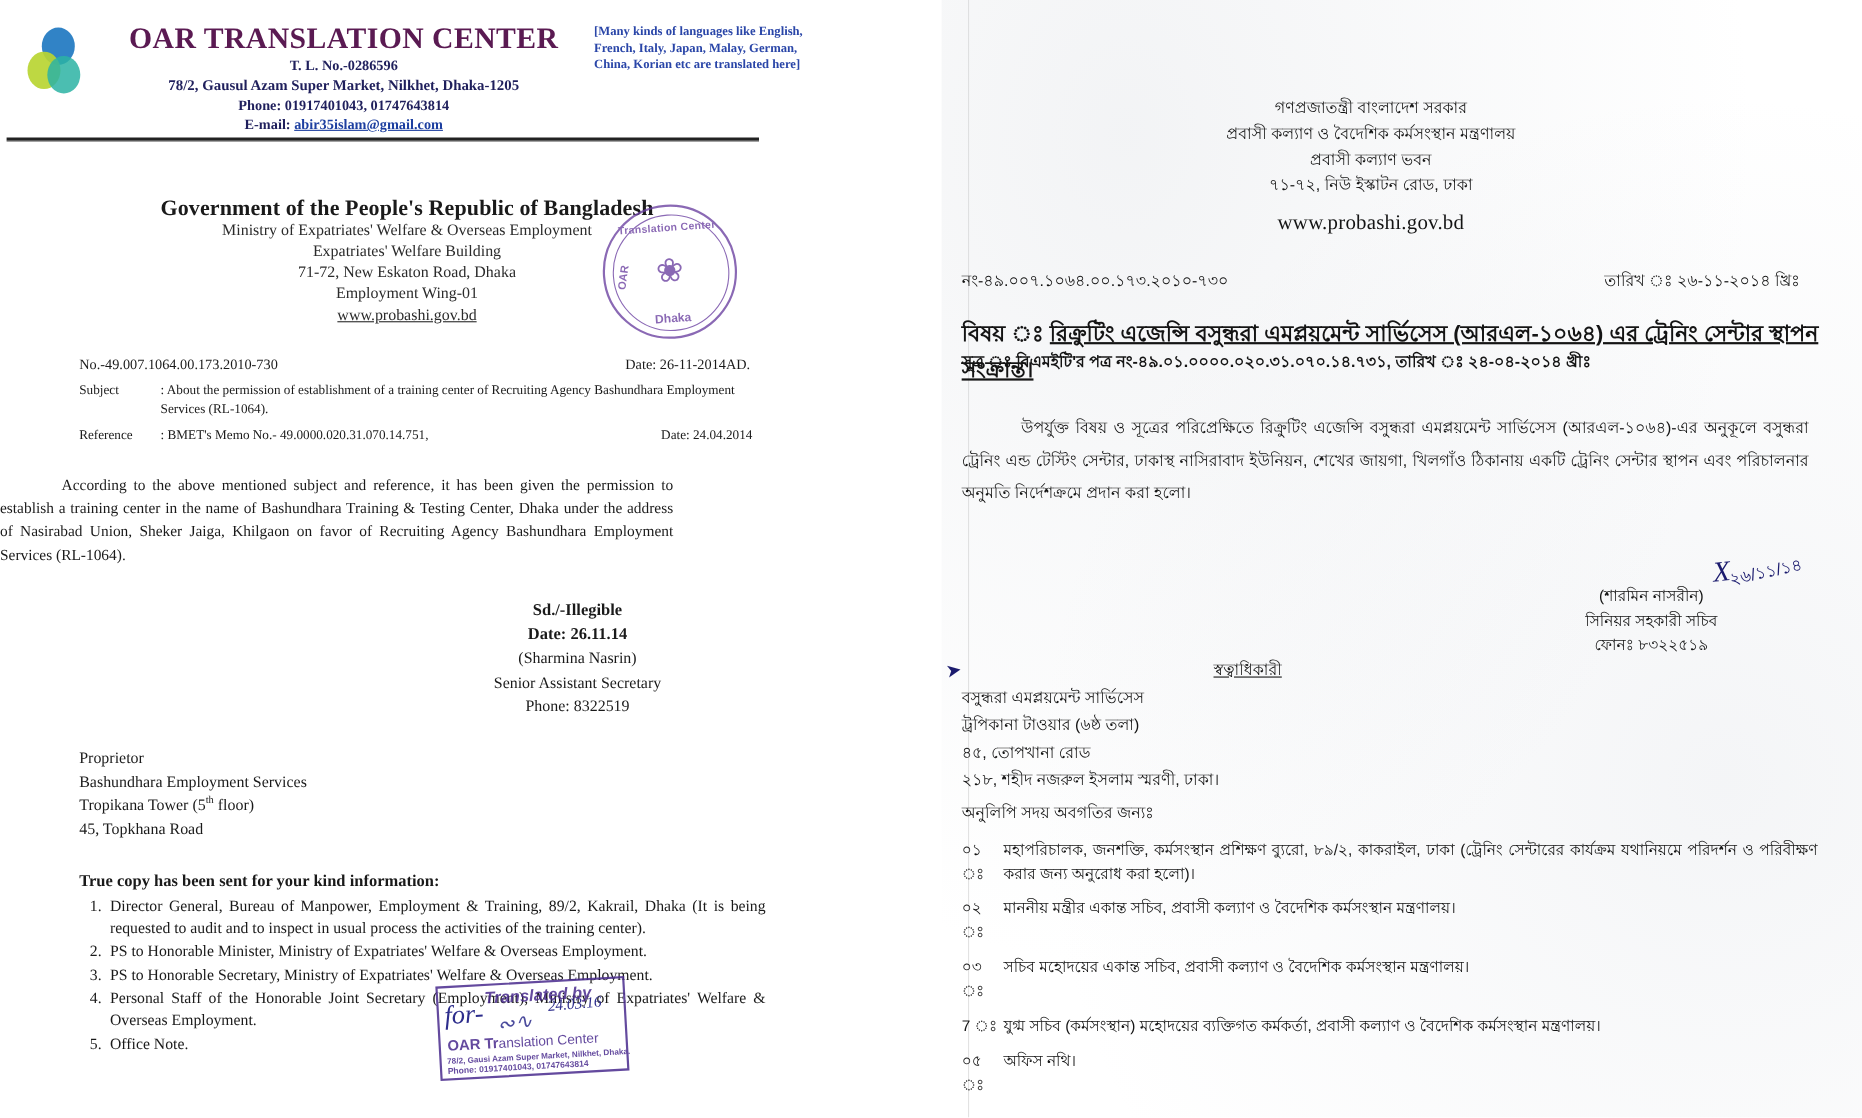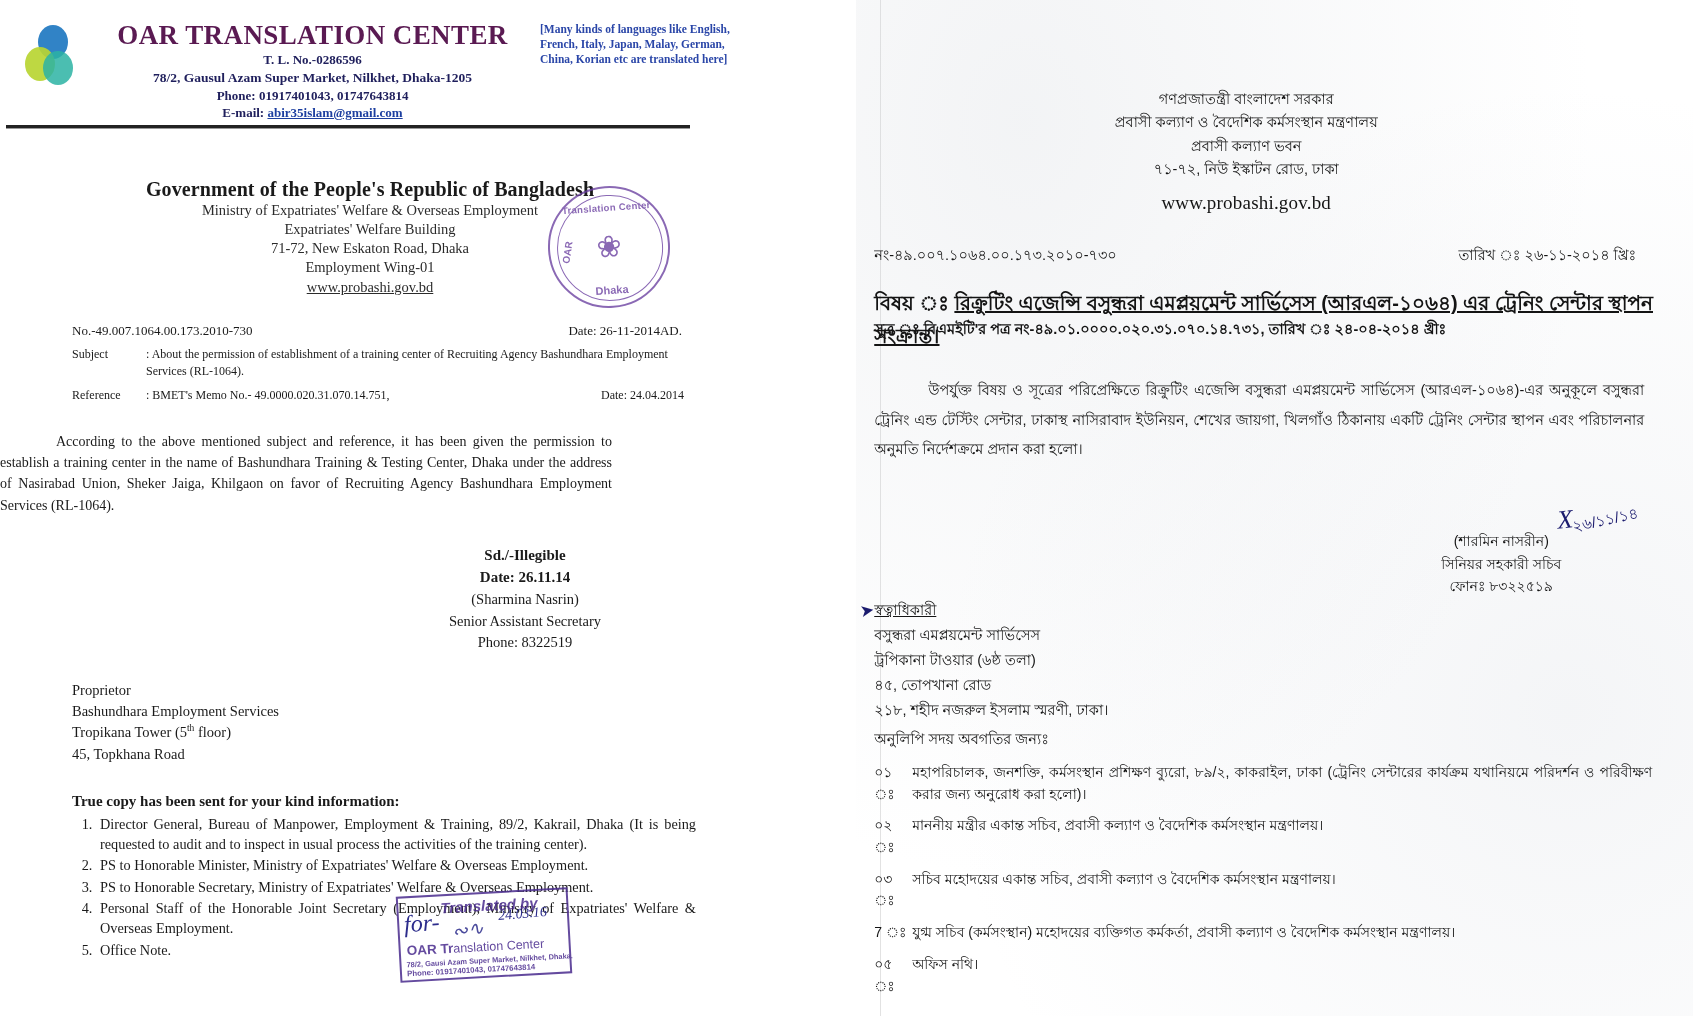--- a/index.html
+++ b/index.html
@@ -248,21 +248,21 @@
     text-align: justify; text-indent: 54px;
   }
   #ben-sign {
     position: absolute; right: 38px; top: 530px; width: 260px;
     text-align: center; font-size: 14px; line-height: 1.62;
   }
   #ben-to {
     position: absolute; left: 18px; top: 598px; width: 520px;
     font-size: 14.5px; line-height: 1.72;
   }
-  #ben-to .ul-head { text-decoration: underline; }
+  #ben-to .ul-head { text-decoration: underline; text-align: center; }
   #ben-cc-head {
     position: absolute; left: 18px; top: 728px; width: 560px;
     font-size: 14.5px;
   }
   #ben-cc-list {
     position: absolute; left: 18px; top: 762px; width: 778px;
     font-size: 14px; line-height: 1.55;
   }
   #ben-cc-list .cc-item {
     display: flex; margin-bottom: 10px;

